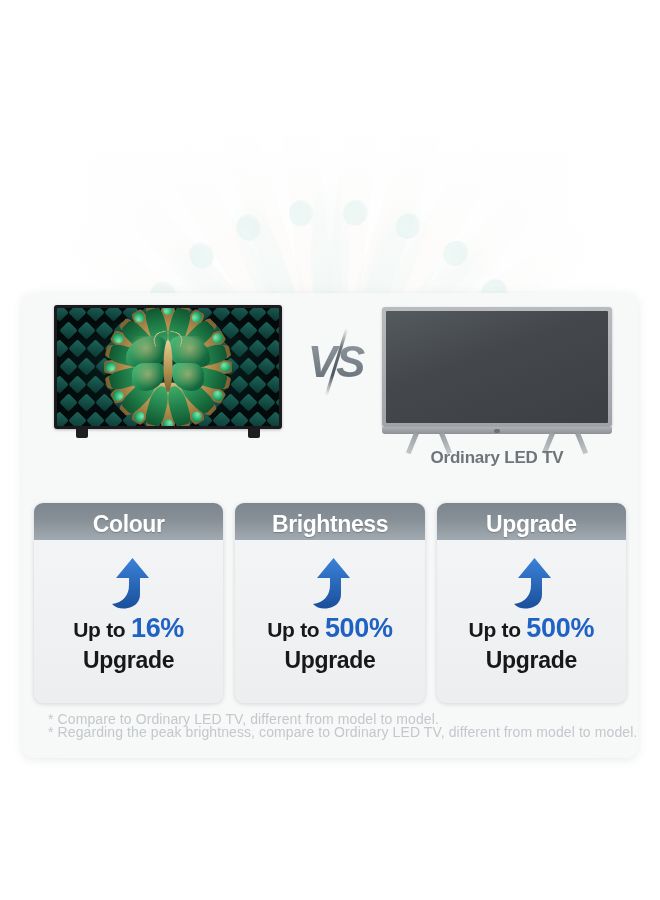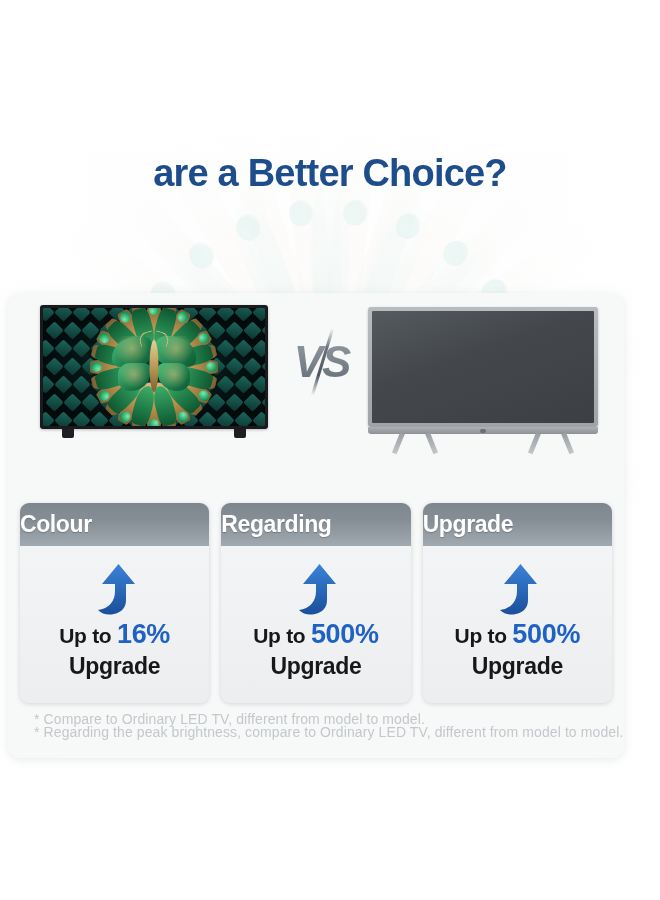--- a/index.html
+++ b/index.html
@@ -55,21 +55,21 @@
   
   .headline{
     position:absolute;left:0;top:152px;width:660px;text-align:center;
     font-size:38px;line-height:42px;font-weight:bold;letter-spacing:-.8px;
     color:#1e4d8c;
   }
   .headline .l2{display:block;}
 
   
   .panel{
-    position:absolute;left:8px;top:293px;width:616px;height:465px;
+    position:absolute;left:22px;top:293px;width:616px;height:465px;
     background:#f7f8f8;border-radius:12px;
     box-shadow:0 2px 10px rgba(120,128,138,.16);
   }
 
   
   .tv-row{position:absolute;left:0;top:0;width:616px;height:190px;}
 
   .tv-wrap{position:absolute;top:12px;}
   .tv-left{left:32px;width:228px;}
   .tv-right{left:360px;width:230px;}
@@ -145,21 +145,21 @@
   .cap-a{left:32px;width:228px;text-align:center;color:#2a4e86;}
   .cap-b{left:360px;width:230px;text-align:center;color:#6e7479;}
 
   
   .cards{position:absolute;left:12px;top:210px;width:592px;height:200px;display:flex;gap:12px;}
   .card{
     flex:1;background:#f0f1f2;border-radius:9px;overflow:hidden;
     box-shadow:0 1px 4px rgba(110,118,128,.28);display:flex;flex-direction:column;
   }
   .card-head{
-    height:43px;line-height:43px;
+    height:37px;line-height:43px;text-align:center;
     background:linear-gradient(180deg,#7e868f 0%,#868e96 42%,#a2aab1 100%);
     color:#fff;font-size:23px;font-weight:bold;letter-spacing:-.4px;
     text-shadow:0 1px 1px rgba(0,0,0,.22);
   }
   .card-body{flex:1;position:relative;background:linear-gradient(180deg,#f3f4f5,#eceeef);}
   .arrow{position:absolute;left:50%;top:16px;transform:translateX(-50%);width:46px;height:54px;}
   .metric{
     position:absolute;left:0;right:0;top:74px;text-align:center;
     font-size:21px;font-weight:bold;color:#16181a;line-height:28px;letter-spacing:-.3px;
   }
@@ -445,21 +445,20 @@
             <i></i>
           </div>
         </div>
       <div class="halo"></div>
     </div>
     <div class="bg-wash"></div>
     <div class="bg-bottomline"></div>
   </div>
 
   <div class="headline">
-    <span class="l2">are a Better Choice?</span>
   </div>
 
   <div class="panel">
 
     <div class="tv-row">
 
       <div class="tv-wrap tv-left">
         <div class="tv-a-frame">
           <div class="tv-a-screen">
             <div class="scr-bg"></div>
@@ -741,40 +740,41 @@
         <div class="leg l">
             <i class="a"></i>
             <i class="b"></i>
           </div>
         <div class="leg r">
             <i class="a"></i>
             <i class="b"></i>
           </div>
       </div>
 
+      <div class="cap cap-b">Ordinary LED TV</div>
     </div>
 
     <div class="cards" id="cards">
         <div class="card">
           <div class="card-head">Colour</div>
           <div class="card-body">
             <div class="arrow"><svg viewBox="0 0 46 54" width="46" height="54" aria-hidden="true">
                 <defs>
                   <linearGradient id="ag" x1="0" y1="0" x2="0" y2="1">
                     <stop offset="0" stop-color="#3b82d8"></stop>
                     <stop offset="1" stop-color="#1a4f9c"></stop>
                   </linearGradient>
                 </defs>
                 <path fill="url(#ag)" d="M26.5 2 L43 22 L34 22 L34 38 Q34 49 22 52 Q12 54 6 48 Q14 47 18.5 42 Q23 37 23 29 L23 22 L10 22 Z"></path>
               </svg></div>
             <div class="metric"><span>Up to </span><span class="num">16%</span><span class="up">Upgrade</span></div>
           </div>
         </div>
         <div class="card">
-          <div class="card-head">Regarding</div>
+          <div class="card-head">Brightness</div>
           <div class="card-body">
             <div class="arrow"><svg viewBox="0 0 46 54" width="46" height="54" aria-hidden="true">
                 <defs>
                   <linearGradient id="ag" x1="0" y1="0" x2="0" y2="1">
                     <stop offset="0" stop-color="#3b82d8"></stop>
                     <stop offset="1" stop-color="#1a4f9c"></stop>
                   </linearGradient>
                 </defs>
                 <path fill="url(#ag)" d="M26.5 2 L43 22 L34 22 L34 38 Q34 49 22 52 Q12 54 6 48 Q14 47 18.5 42 Q23 37 23 29 L23 22 L10 22 Z"></path>
               </svg></div>

